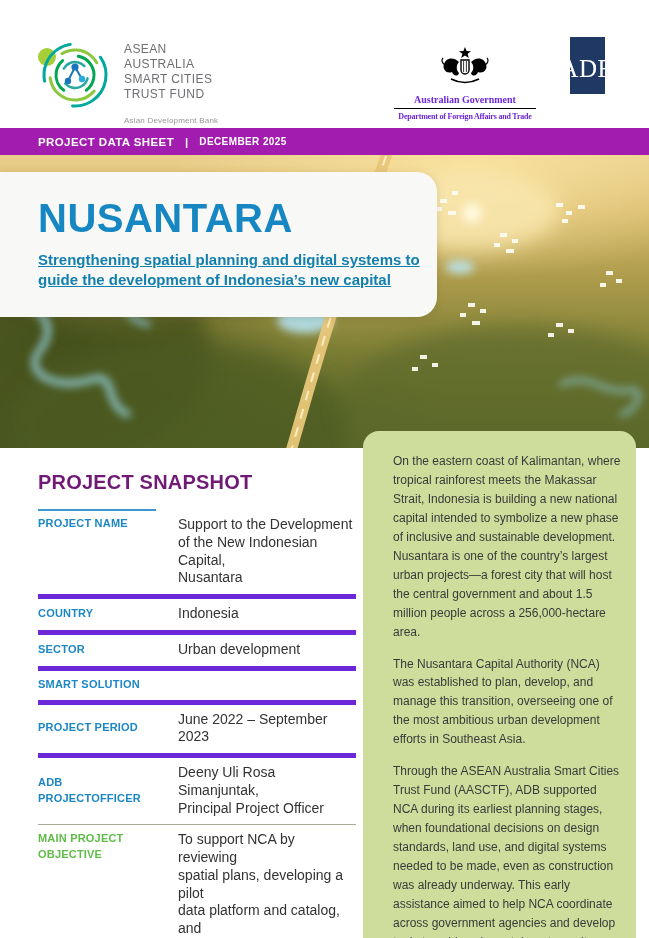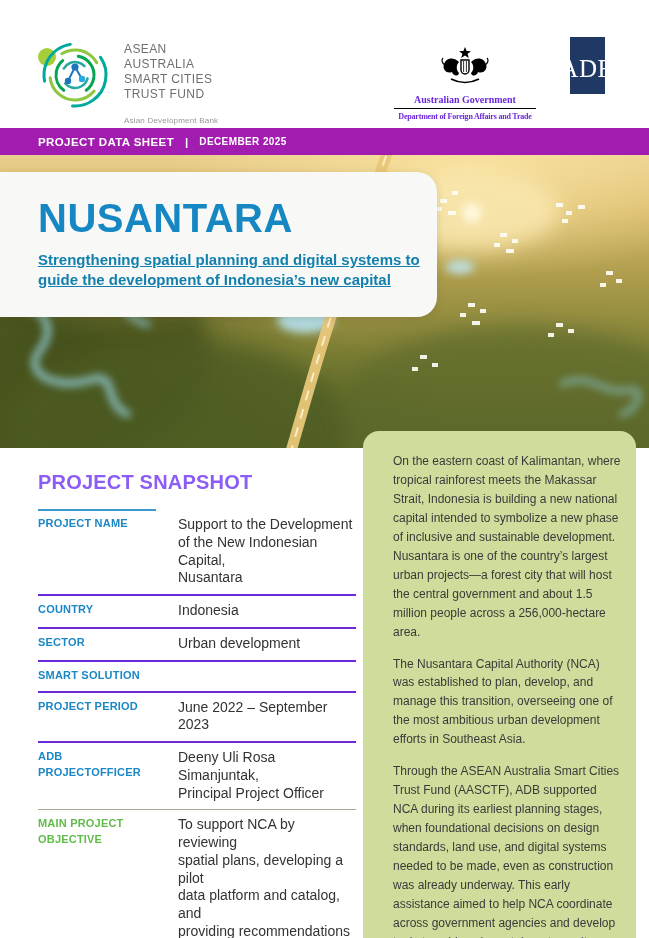--- a/index.html
+++ b/index.html
@@ -30,25 +30,25 @@
     radial-gradient(ellipse 360px 220px at 8% 62%, rgba(62,76,26,.85), rgba(62,76,26,0) 70%),
     radial-gradient(ellipse 300px 160px at 38% 96%, rgba(86,99,38,.8), rgba(86,99,38,0) 70%),
     linear-gradient(180deg,#e9cf8c 0%,#d8ba6c 18%,#ad9c4c 42%,#7d7f35 68%,#5c682b 100%);}
   .hero svg{position:absolute;top:0;left:0;}
   .hero-overlay{position:absolute;top:17px;left:0;width:437px;height:145px;background:#f8f9f6;border-radius:0 20px 20px 0;box-sizing:border-box;padding:26px 0 0 38px;box-shadow:0 2px 8px rgba(90,80,40,.18);}
   .hero-title{color:#1787c3;font-size:40px;font-weight:bold;letter-spacing:0.5px;line-height:1;margin:0 0 12px 0;}
   .hero-subtitle{color:#127fae;font-size:15px;font-weight:bold;line-height:1.33;width:392px;margin:0;text-decoration:underline;}
 
   
   .snapshot{position:absolute;top:471px;left:38px;width:318px;}
-  .snap-heading{color:#8b5cf6;font-size:20px;font-weight:bold;letter-spacing:0.2px;margin:0 0 15px 0;}
+  .snap-heading{color:#701a75;font-size:20px;font-weight:bold;letter-spacing:0.2px;margin:0 0 15px 0;}
   .row{display:flex;align-items:flex-start;gap:22px;}
   .row .lbl{width:118px;flex:none;box-sizing:border-box;color:#1b87c5;font-weight:bold;font-size:11px;line-height:1.45;letter-spacing:0.2px;padding:6px 8px 7px 0;}
   .row .val{flex:1;color:#333333;font-size:14px;line-height:1.27;padding:6px 0 7px 0;white-space:pre-line;}
-  .row.line-full{border-top:2px solid #6d28d9;}
+  .row.line-full{border-top:5px solid #6d28d9;align-items:center;}
   .row.row-first .lbl{border-top:2px solid #3e97cf;padding-top:5px;}
   .row.row-first .val{padding-top:7px;}
   .row.row-objective{border-top:1px solid #a6ab93;}
   .row.row-objective .lbl{color:#5fbc49;}
 
   
   .article-box{position:absolute;top:431px;left:363px;width:273px;height:602px;background:#cedd9b;border-radius:16px 16px 0 0;box-sizing:border-box;padding:21px 16px 0 30px;}
   .article-box p{margin:0 0 13px 0;color:#3a3a3a;font-size:12px;line-height:1.58;width:228px;}
 </style>
 </head>

